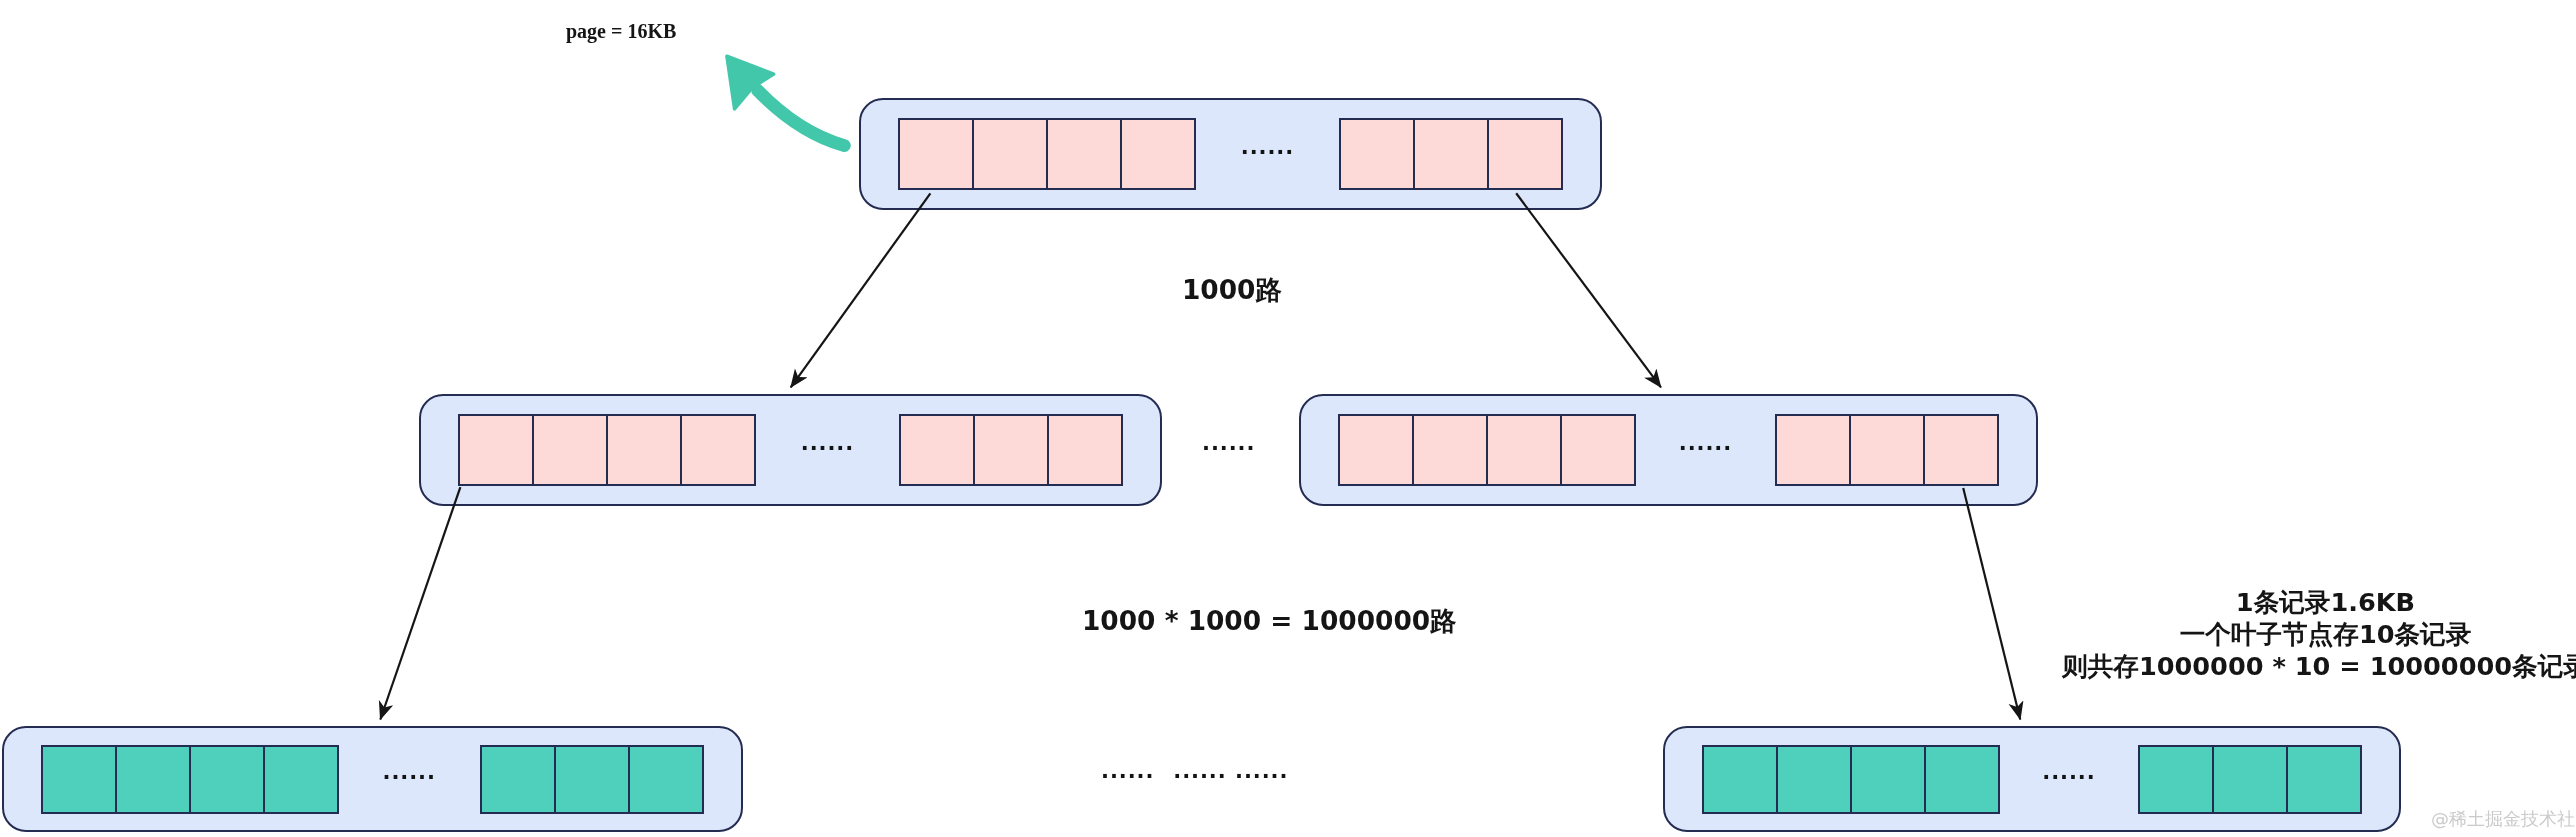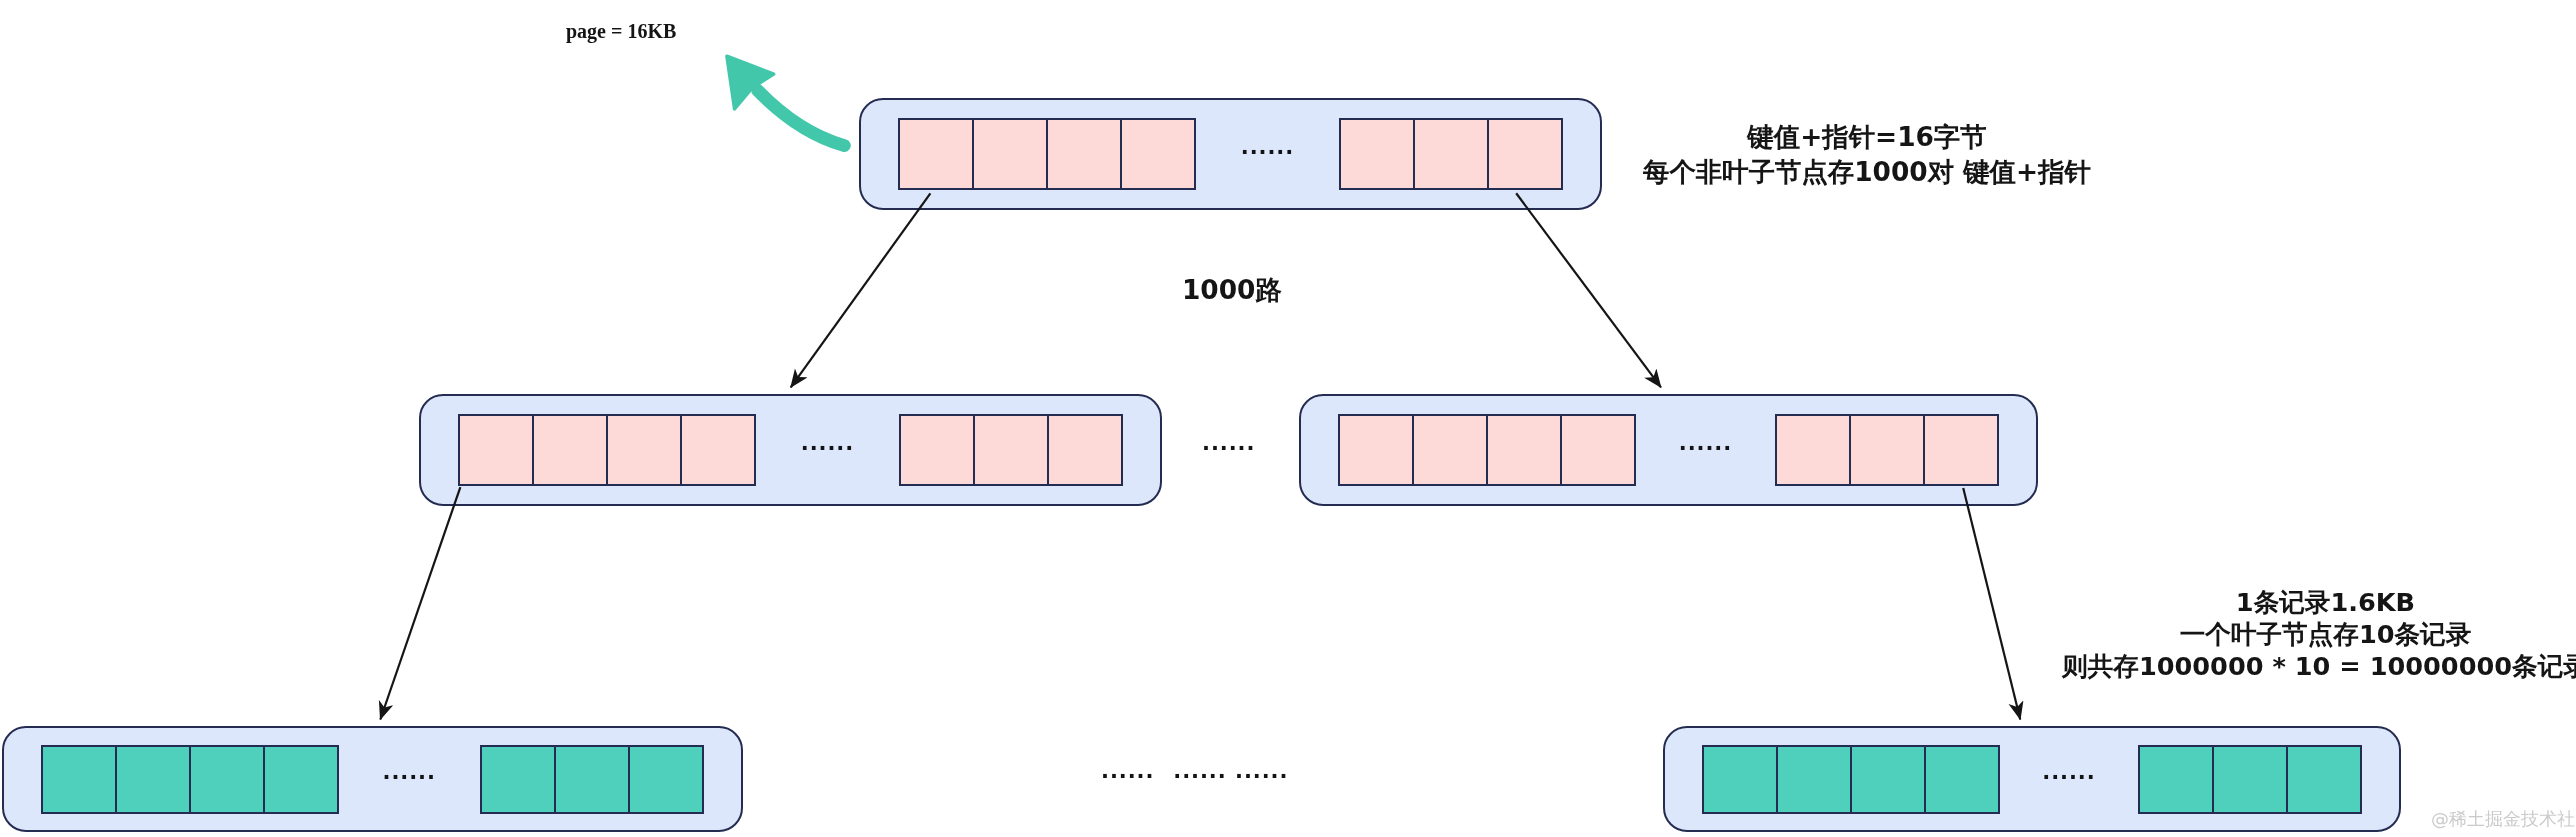--- a/index.html
+++ b/index.html
@@ -172,26 +172,23 @@
 
   <span class="dots floating" id="dots-between-mid">......</span>
   <div class="dots floating" id="dots-bottom">
     <span class="dots-group">......</span>
     <span class="dots-group">......</span>
     <span class="dots-group close">......</span>
   </div>
 
   <div class="annotation" id="page-size-label">page = 16KB</div>
 
-  <div class="annotation" id="internal-node-note">
-    <div>键值+指针=16字节</div>
-    <div>每个非叶子节点存1000对 键值+指针</div>
-  </div>
 
   <div class="annotation" id="fanout-level1-label">1000路</div>
+  <div class="annotation" id="fanout-level2-label">1000 * 1000 = 1000000路</div>
 
   <div class="annotation" id="leaf-node-note">
     <div>1条记录1.6KB</div>
     <div>一个叶子节点存10条记录</div>
     <div>则共存1000000 * 10 = 10000000条记录</div>
   </div>
 
   <div class="annotation" id="watermark">@稀土掘金技术社区</div>
 
   <svg id="edges-layer" viewBox="0 0 3024 983" xmlns="http://www.w3.org/2000/svg">

